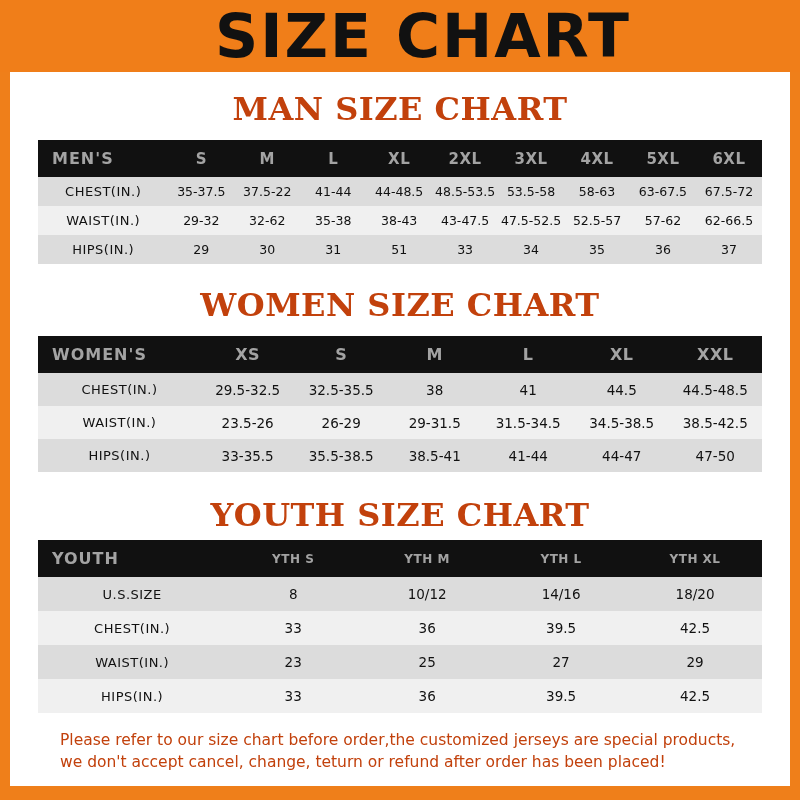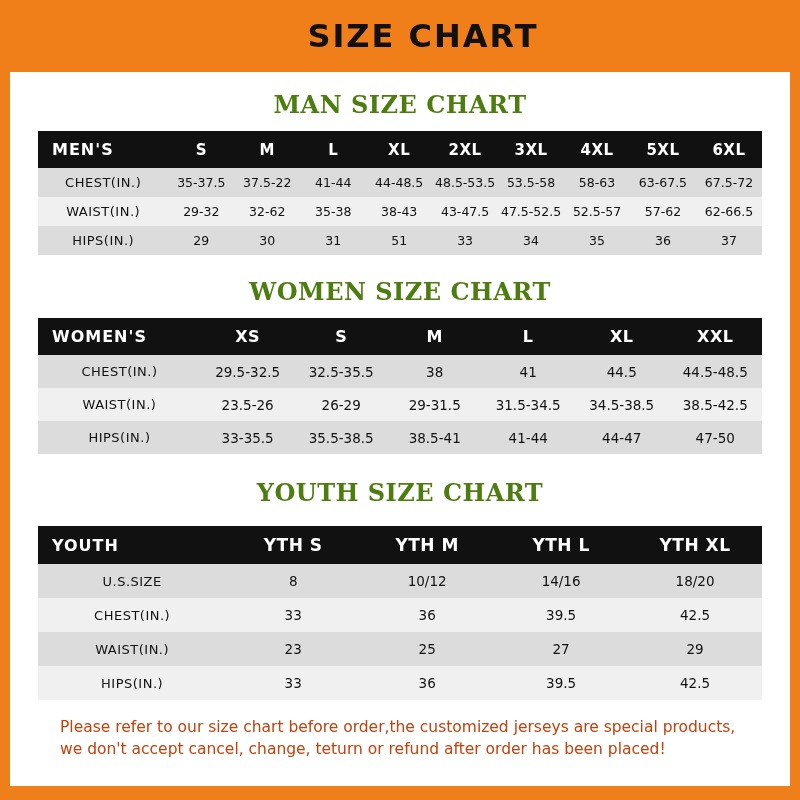--- a/index.html
+++ b/index.html
@@ -26,56 +26,56 @@
     height: 72px;
     background: #f07e19;
     display: flex;
     align-items: center;
     justify-content: center;
     margin: 0 -10px;
   }
   .banner-title {
     font-family: "DejaVu Sans", sans-serif;
     font-weight: bold;
-    font-size: 32px;
+    font-size: 60px;
     letter-spacing: 2px;
     color: #111111;
     line-height: 1;
     margin-left: 46px;
   }
   .content {
     padding: 0 28px;
   }
   .section-title {
     text-align: center;
     font-family: "DejaVu Serif", serif;
     font-weight: bold;
-    font-size: 24px;
-    color: #4d7c0f;
+    font-size: 32px;
+    color: #c2410c;
     letter-spacing: 0.5px;
   }
   .t1 { margin-top: 18px; margin-bottom: 12px; }
   .t2 { margin-top: 22px; margin-bottom: 12px; }
-  .t3 { margin-top: 24px; margin-bottom: 19px; }
+  .t3 { margin-top: 24px; margin-bottom: 6px; }
 
   table.size-table {
     width: 100%;
     border-collapse: collapse;
     table-layout: fixed;
   }
   table.size-table td, table.size-table th {
     text-align: center;
     font-family: "DejaVu Sans", sans-serif;
   }
   
   .size-table thead tr {
     background: #111111;
   }
   .size-table thead th {
-    color: #ffffff;
+    color: #a3a3a3;
     font-size: 15px;
     font-weight: bold;
     padding: 9px 16px;
     letter-spacing: 0.5px;
   }
   .size-table thead th.first {
     text-align: left;
     padding-left: 14px;
     font-size: 16px;
     letter-spacing: 1px;
@@ -94,21 +94,21 @@
   .row-b { background: #f0f0f0; }
 
   
   .men col.c0 { width: 18%; }
   .women col.c0 { width: 22.5%; }
   .youth col.c0 { width: 26%; }
 
   .youth thead th.first, .women thead th.first, .men thead th.first {
     font-family: "DejaVu Sans", sans-serif;
   }
-  .youth thead th { font-size: 17px; }
+  .youth thead th { font-size: 12px; }
   .youth tbody td { font-size: 13.5px; padding: 9px 12px; }
   .women thead th { font-size: 16px; }
   .women tbody td { font-size: 13.5px; padding: 8.5px 0; }
 
   .notice {
     margin: 16px 22px 0 22px;
     color: #c2410c;
     font-family: "DejaVu Sans", sans-serif;
     font-size: 15.5px;
     line-height: 1.45;

